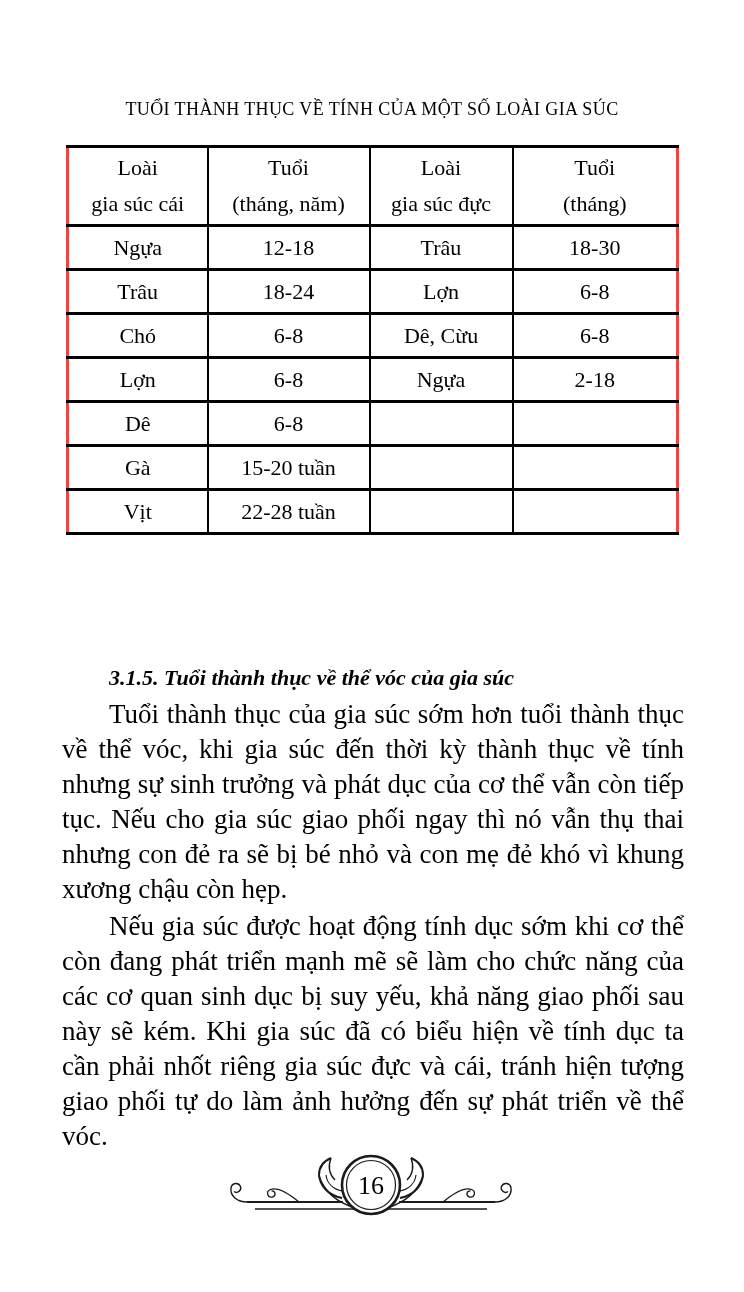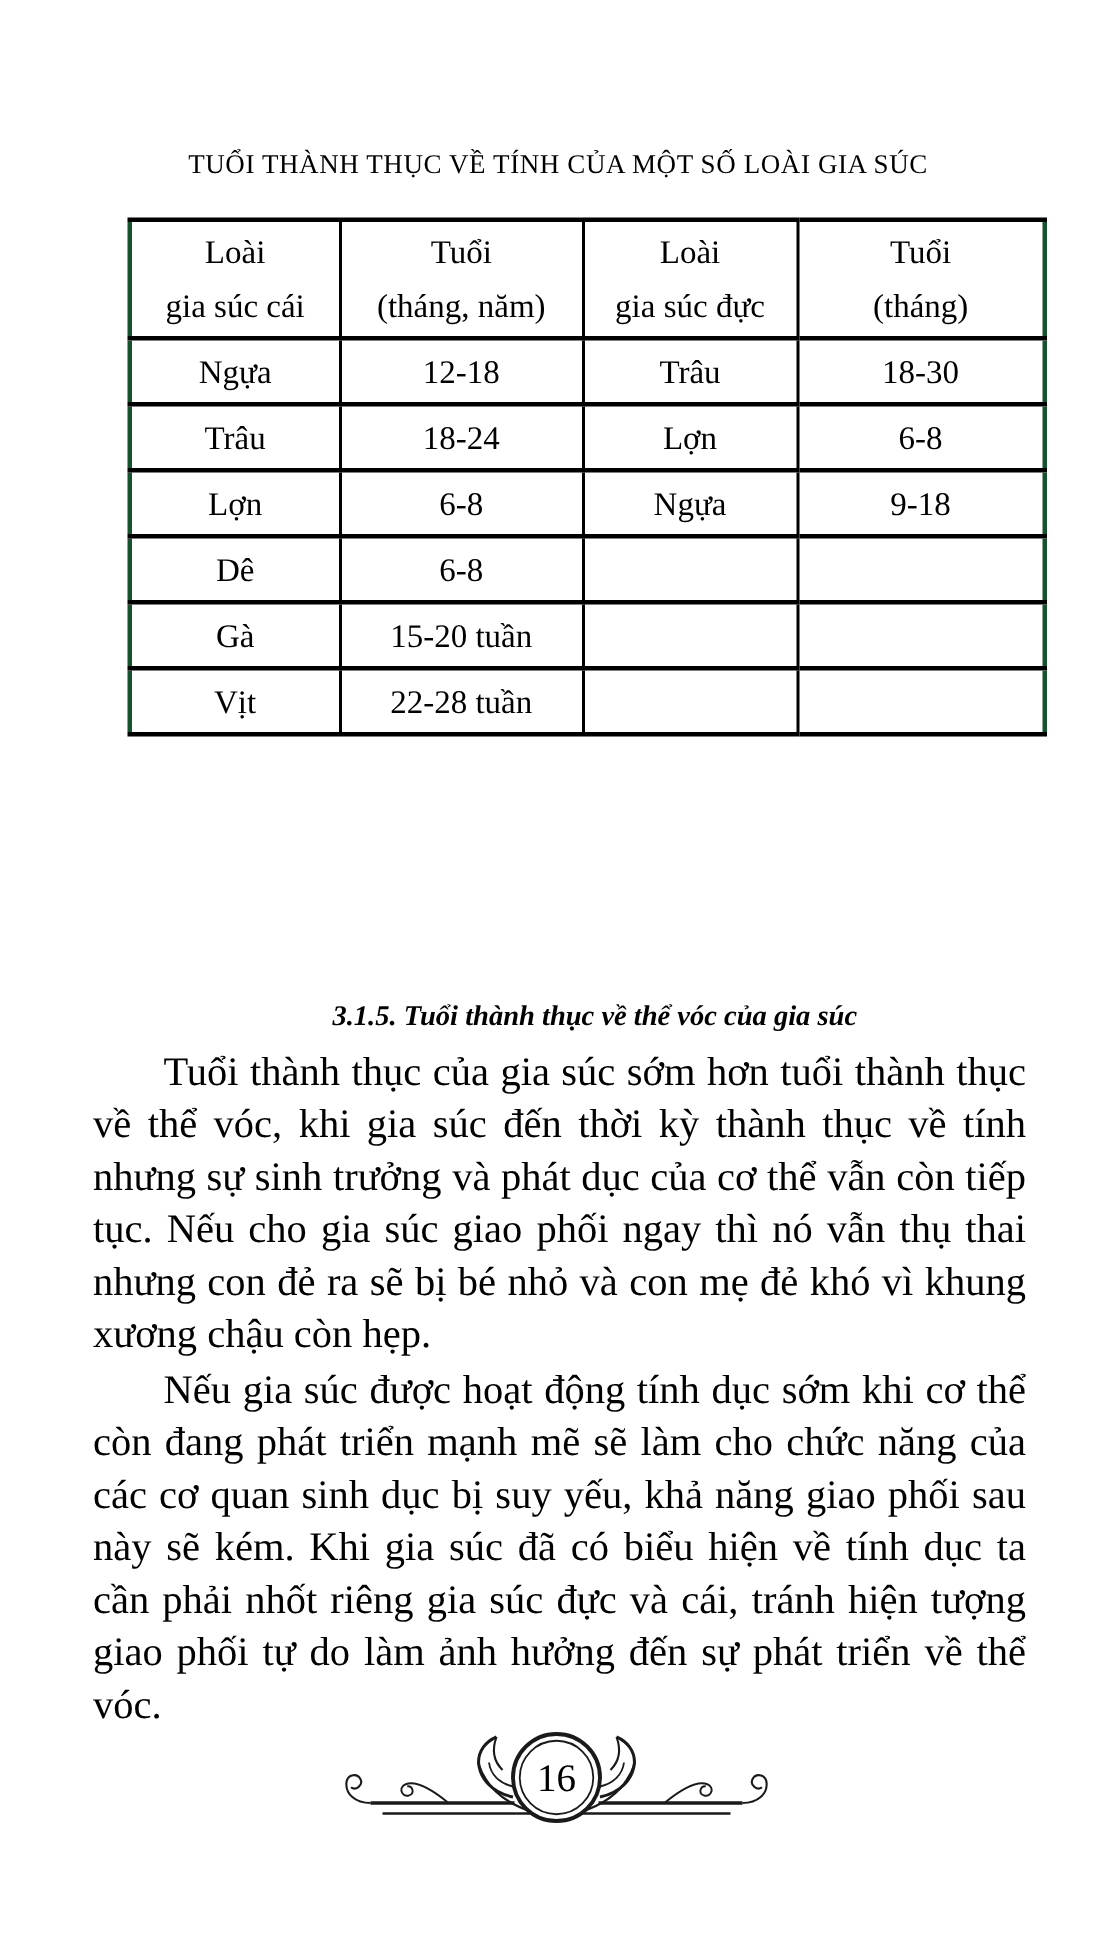--- a/index.html
+++ b/index.html
@@ -16,25 +16,25 @@
     position: absolute;
     top: 99px; left: 30px; width: 684px;
     text-align: center;
     font-size: 18px;
     letter-spacing: 0.4px;
     white-space: nowrap;
   }
 
   table.maturity-table {
     position: absolute;
-    top: 145px; left: 85px;
+    top: 145px; left: 66px;
     width: 610px;
     border-collapse: collapse;
     table-layout: fixed;
-    border: 3px solid #14532d;
+    border: 3px solid #ef4444;
   }
   .maturity-table th, .maturity-table td {
     border: 3px solid #000;
     border-left-width: 2px;
     border-right-width: 2px;
     padding: 0;
     text-align: center;
     vertical-align: middle;
     font-size: 22px;
     font-weight: normal;
@@ -43,26 +43,25 @@
   .maturity-table th { height: 76px; }
   .maturity-table td { height: 41px; }
   .th-line { display: block; line-height: 36px; }
 
   .text-block {
     position: absolute;
     left: 62px; top: 660px; width: 622px;
   }
   .section-heading {
     margin: 0 0 2px 0;
-    font-size: 19px;
+    font-size: 22px;
     font-weight: bold;
     font-style: italic;
     line-height: 35px;
     text-indent: 47px;
-    text-align: center;
   }
   .body-para {
     margin: 0;
     font-size: 27px;
     line-height: 35px;
     text-align: justify;
     text-indent: 47px;
   }
   .body-para + .body-para { margin-top: 2px; }
 
@@ -116,24 +115,30 @@
       <td>Trâu</td>
       <td>18-30</td>
     </tr>
     <tr>
       <td>Trâu</td>
       <td>18-24</td>
       <td>Lợn</td>
       <td>6-8</td>
     </tr>
     <tr>
+      <td>Chó</td>
+      <td>6-8</td>
+      <td>Dê, Cừu</td>
+      <td>6-8</td>
+    </tr>
+    <tr>
       <td>Lợn</td>
       <td>6-8</td>
       <td>Ngựa</td>
-      <td>9-18</td>
+      <td>2-18</td>
     </tr>
     <tr>
       <td>Dê</td>
       <td>6-8</td>
       <td></td>
       <td></td>
     </tr>
     <tr>
       <td>Gà</td>
       <td>15-20 tuần</td>

